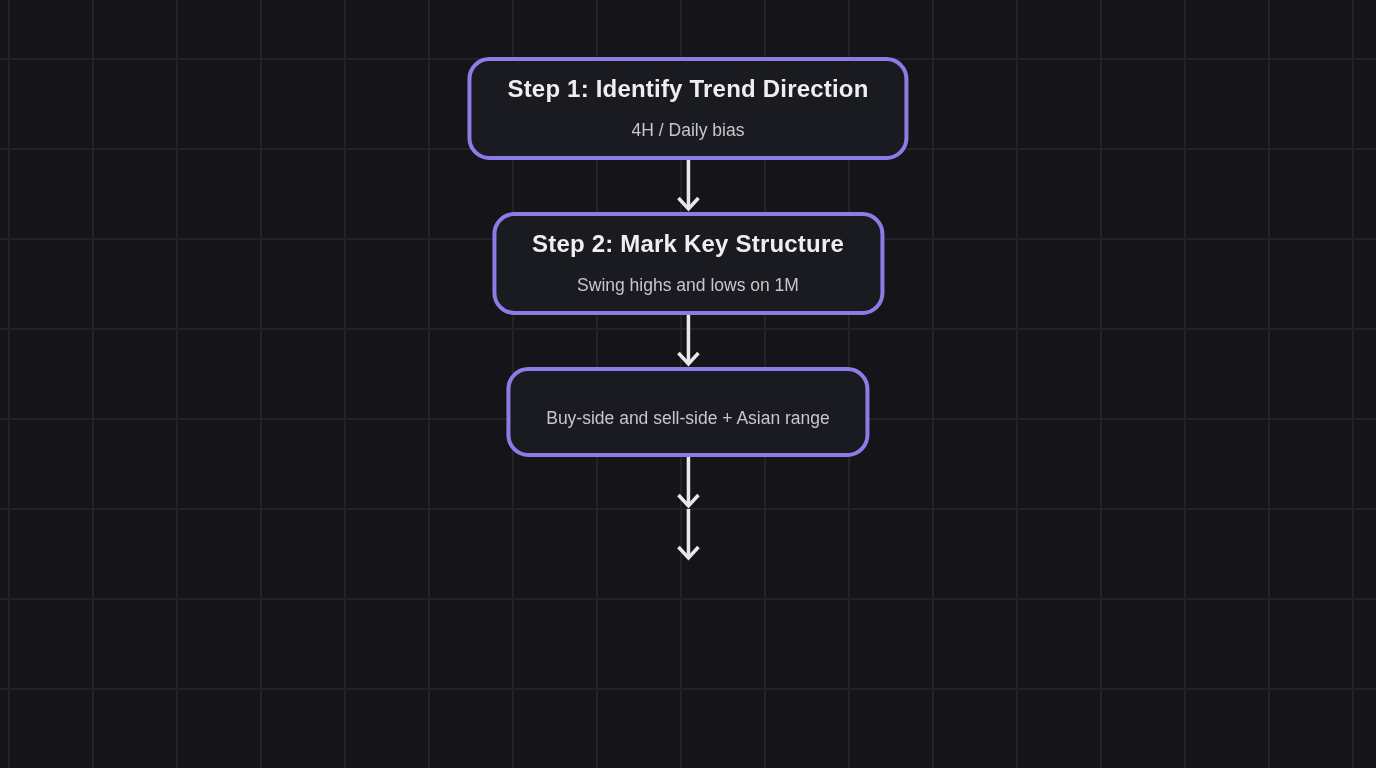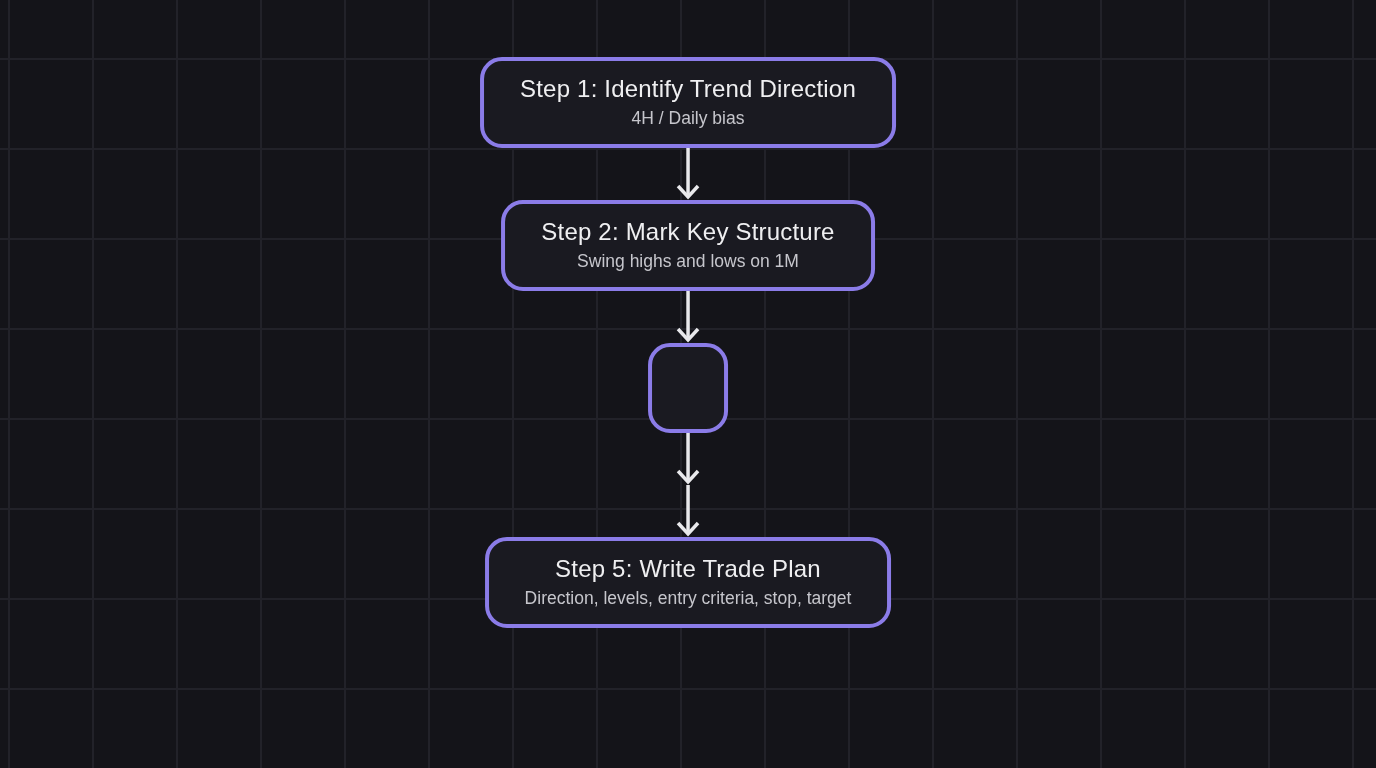--- a/index.html
+++ b/index.html
@@ -41,31 +41,31 @@
     flex-direction: column;
     justify-content: center;
     align-items: center;
     text-align: center;
     white-space: nowrap;
   }
 
   .node-title {
     color: var(--title-text, #efeff1);
     font-size: 24px;
-    font-weight: 400;
+    font-weight: 700;
     line-height: 32px;
     letter-spacing: 0.2px;
   }
 
   .node-subtitle {
     color: var(--subtitle-text, #c6c6cc);
     font-size: 17.5px;
     font-weight: 400;
     line-height: 24px;
-    margin-top: 1px;
+    margin-top: 13px;
   }
 
   .arrow {
     height: 52px;
     display: flex;
     align-items: center;
     justify-content: center;
     color: var(--arrow, #e9e9ec);
   }
 </style>
@@ -92,35 +92,32 @@
   </div>
 
   <div class="arrow">
     <svg width="30" height="52" viewBox="0 0 30 52" fill="none">
       <line x1="15" y1="0" x2="15" y2="48" stroke="currentColor" stroke-width="3.5"></line>
       <polyline points="5,38 15,49 25,38" stroke="currentColor" stroke-width="3.5" fill="none"></polyline>
     </svg>
   </div>
 
   <div class="node">
+    <div class="node-subtitle">Buy-side and sell-side + Asian range</div>
   </div>
 
   <div class="arrow">
     <svg width="30" height="52" viewBox="0 0 30 52" fill="none">
       <line x1="15" y1="0" x2="15" y2="48" stroke="currentColor" stroke-width="3.5"></line>
       <polyline points="5,38 15,49 25,38" stroke="currentColor" stroke-width="3.5" fill="none"></polyline>
     </svg>
   </div>
 
 
   <div class="arrow">
     <svg width="30" height="52" viewBox="0 0 30 52" fill="none">
       <line x1="15" y1="0" x2="15" y2="48" stroke="currentColor" stroke-width="3.5"></line>
       <polyline points="5,38 15,49 25,38" stroke="currentColor" stroke-width="3.5" fill="none"></polyline>
     </svg>
   </div>
 
-  <div class="node">
-    <div class="node-title">Step 5: Write Trade Plan</div>
-    <div class="node-subtitle">Direction, levels, entry criteria, stop, target</div>
-  </div>
 
 </div>
 
 </body></html>

